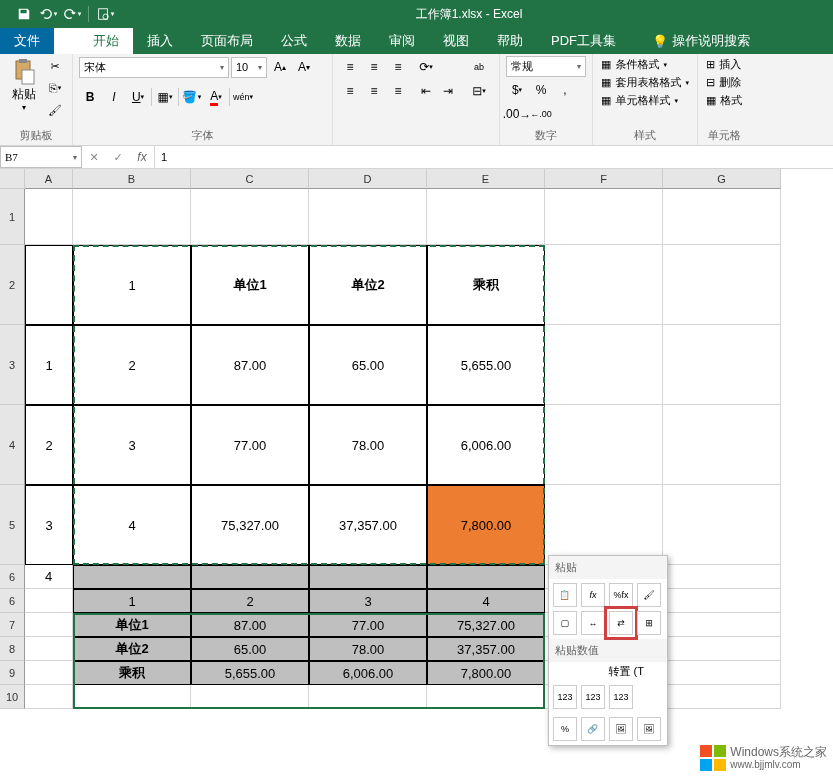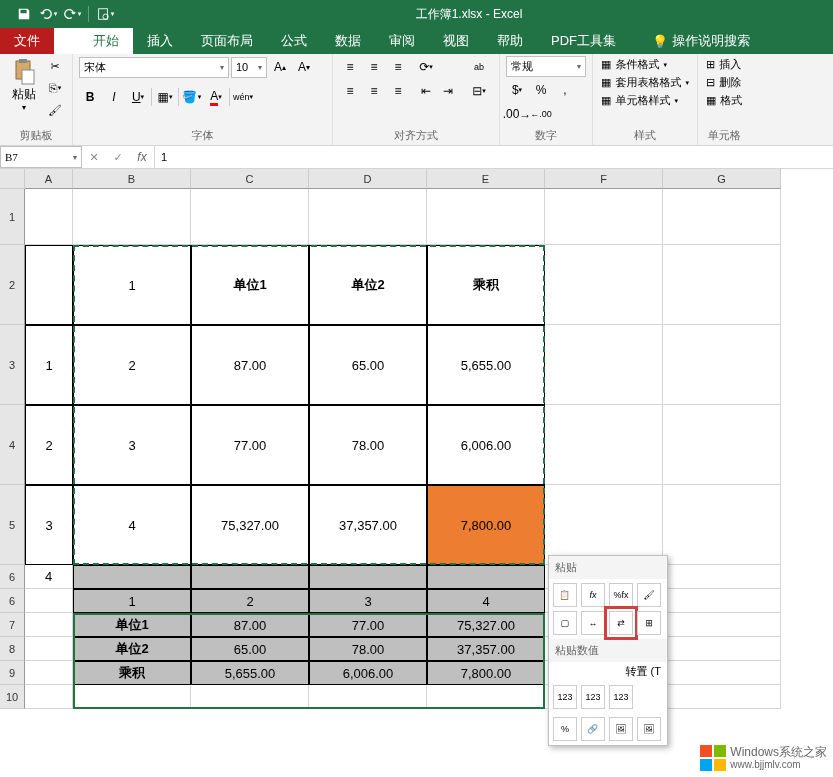--- a/index.html
+++ b/index.html
@@ -7,21 +7,21 @@
 
 
 .titlebar { background: #217346; height: 28px; display: flex; align-items: center; color: #fff; padding: 0 12px; }
 .qat-btn { width: 24px; height: 24px; display: flex; align-items: center; justify-content: center; cursor: pointer; }
 .title-text { flex: 1; text-align: center; font-size: 12px; }
 
 
 .menubar { background: #217346; height: 26px; display: flex; color: #fff; align-items: stretch; }
 .menu-item { padding: 0 14px; display: flex; align-items: center; font-size: 13px; cursor: pointer; }
 .menu-item.active { background: #fff; color: #217346; padding-left: 39px; }
-.menu-item.file { background: #b91c1c; }
+.menu-item.file { background: #0369a1; }
 .lightbulb { margin-left: 8px; display:flex;align-items:center;gap:4px; }
 
 
 .ribbon { background: #f3f3f3; height: 92px; border-bottom: 1px solid #d4d4d4; display: flex; }
 .ribbon-group { border-right: 1px solid #e0e0e0; padding: 2px 6px 0 6px; display: flex; flex-direction: column; }
 .ribbon-group-content { flex: 1; display: flex; align-items: flex-start; gap: 2px; }
 .ribbon-group-label { text-align: center; font-size: 11px; color: #666; padding: 2px 0; position: relative; }
 .big-btn { display: flex; flex-direction: column; align-items: center; padding: 2px 4px; cursor: pointer; }
 .big-btn .icon { width: 28px; height: 28px; display:flex;align-items:center;justify-content:center; }
 .small-col { display: flex; flex-direction: column; gap: 2px; justify-content:center; height:64px;}
@@ -74,21 +74,21 @@
 .marquee { position: absolute; border: 2px dashed #217346; pointer-events: none; }
 
 .selection { position: absolute; border: 2px solid #217346; pointer-events: none; }
 
 
 .paste-menu { position: absolute; background: #fff; border: 1px solid #c0c0c0; box-shadow: 2px 2px 6px rgba(0,0,0,0.3); width: 120px; font-size: 11px; }
 .paste-menu .section-label { padding: 4px 6px; color: #666; background:#f4f4f4;}
 .paste-icons { display: flex; flex-wrap: wrap; gap: 4px; padding: 4px; }
 .paste-icon { width: 24px; height: 24px; border: 1px solid #ccc; display: flex; align-items: center; justify-content: center; cursor: pointer; background:#fff; font-size:9px;position:relative;}
 .paste-icon.highlight { outline: 3px solid #d04040; outline-offset: 2px; }
-.paste-transpose-row { display:flex;align-items:center;gap:4px;padding:2px 6px;}
+.paste-transpose-row { display:flex;align-items:center;gap:4px;padding:2px 23px;}
 
 .watermark { position:absolute; right:6px; bottom:6px; display:flex;align-items:center;gap:4px;font-size:12px;color:#666;}
 .watermark .win-logo { width:26px;height:26px;display:grid;grid-template-columns:1fr 1fr;grid-template-rows:1fr 1fr;gap:2px;}
 .watermark .win-logo div:nth-child(1){background:#f25022;}
 .watermark .win-logo div:nth-child(2){background:#7fba00;}
 .watermark .win-logo div:nth-child(3){background:#00a4ef;}
 .watermark .win-logo div:nth-child(4){background:#ffb900;}
 .wm-text{display:flex;flex-direction:column;line-height:1.1;}
 </style>
 </head>
@@ -237,21 +237,20 @@
         <div class="fmt-btn">⇥</div>
         </div>
       </div>
       <div class="align-col2">
         <div class="fmt-btn" style="width:28px">
             <span style="font-size:9px">ab</span>
           </div>
         <div class="fmt-btn" style="width:28px">⊟<span style="font-size:7px">▾</span></div>
       </div>
     </div>
-    <div class="ribbon-group-label">对齐方式</div>
   </div>
 
   <div class="ribbon-group">
     <div class="ribbon-group-content">
       <div class="number-col">
         <div class="number-combo">
             <span>常规</span>
             <span class="dd-caret">▾</span>
           </div>
         <div class="num-row">

